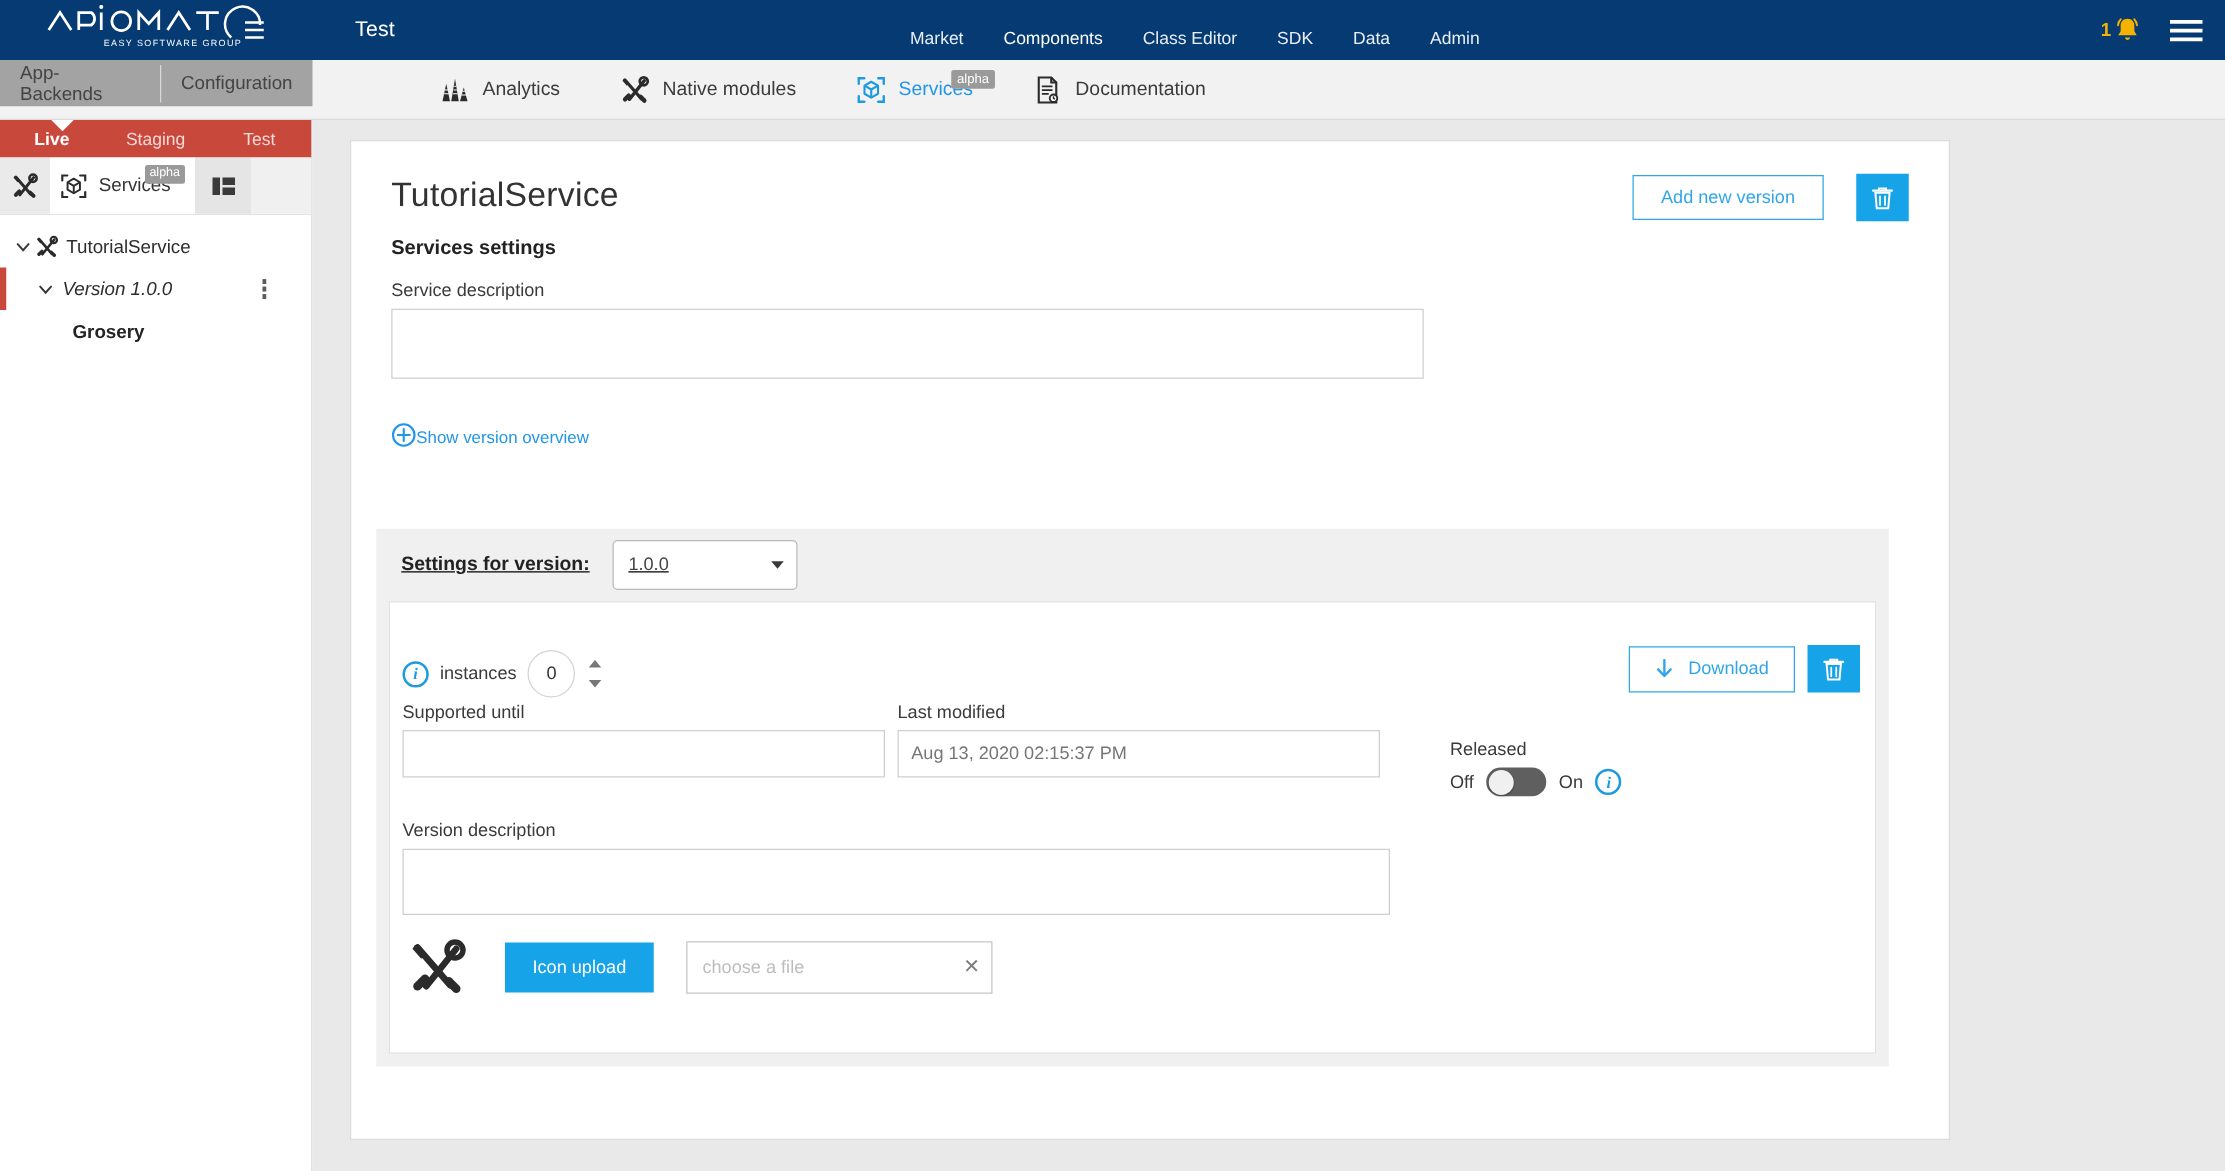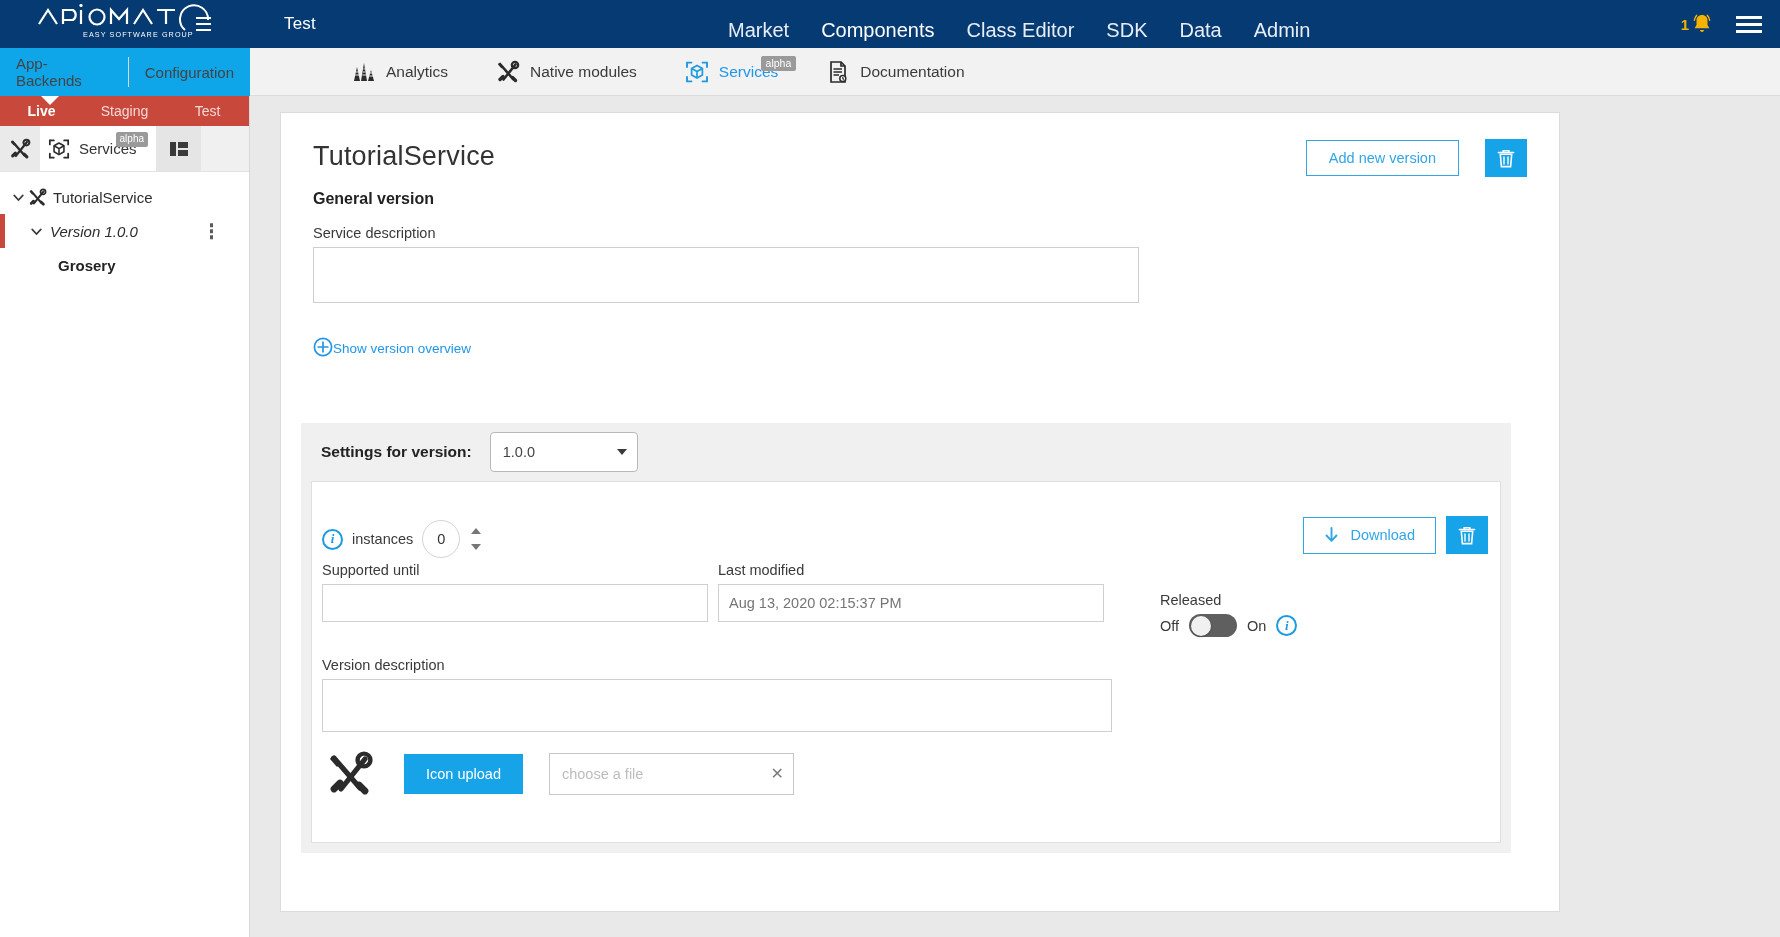--- a/index.html
+++ b/index.html
@@ -26,21 +26,21 @@
   .logo-svg { display:block; }
   .env-label {
     color: #ffffff; font-size: 17px; margin-left: 34px;
     letter-spacing: .2px;
   }
   .mainnav {
     position: absolute; left: 712px; top: 0;
     height: 48px; display: flex; align-items: stretch;
   }
   .mainnav a {
-    color: #e9eef5; font-size: 20px; text-decoration: none;
+    color: #e9eef5; font-size: 14px; text-decoration: none;
     padding: 0 16px; display: flex; align-items: center;
     height: 60px; position: relative; white-space: nowrap;
   }
   .mainnav a.active { color: #ffffff; }
   .mainnav a.active::after {
     content:""; position: absolute; left: 8px; right: 8px; bottom: 0;
     height: 4px; background: #18a0e0;
   }
   .header-right {
     position: absolute; right: 18px; top: 0; height: 48px;
@@ -56,22 +56,22 @@
 
   
   .subbar {
     position: absolute; top: 48px; left: 0;
     width: 1780px; height: 48px;
     background: #f2f2f2;
     border-bottom: 1px solid #dcdcdc;
   }
   .subbar-left {
     position: absolute; left: 0; top: 0;
-    width: 250px; height: 48px;
-    background: #0ea5e9;
+    width: 250px; height: 37px;
+    background: #a3a3a3;
     display: flex; align-items: center;
   }
   .subbar-left .sl-item {
     font-size: 15px; color: #444; padding: 0 16px;
     height: 48px; display:flex; align-items:center; cursor: pointer;
   }
   .sl-sep { width:1px; height: 30px; background: #d8d8d8; }
 
   .comp-tabs {
     position: absolute; left: 328px; top: 0;
@@ -209,21 +209,21 @@
   }
   .show-overview .txt { color: #2196e8; font-size: 13.5px; line-height: 1.1; }
 
   
   .ver-panel {
     position: absolute; left: 20px; top: 310px;
     width: 1210px; height: 430px;
     background: #f0f0f0;
   }
   .ver-head {
-    height: 58px; display: flex; align-items: center; padding-left: 20px; gap: 18px;
+    height: 58px; display: flex; align-items: center; padding-left: 20px; gap: 18px; text-decoration: underline;
   }
   .ver-head .lbl { font-size: 15.5px; font-weight: 700; color: #222; }
   .ver-select {
     position: relative; width: 148px; height: 40px;
     border: 1px solid #b9b9b9; border-radius: 4px; background: #fff;
     display: flex; align-items: center; padding: 0 12px;
     font-size: 14.5px; color: #444; cursor: pointer;
   }
   .ver-select .arrow {
     position: absolute; right: 10px; top: 50%; transform: translateY(-50%);
@@ -544,21 +544,21 @@
         <button class="btn-trash">
           <svg width="20" height="21" viewBox="0 0 20 21">
             <path d="M2.5 4.5 H17.5" stroke="#fff" stroke-width="1.7" stroke-linecap="round"></path>
             <path d="M7.2 4.5 V2.8 H12.8 V4.5" fill="none" stroke="#fff" stroke-width="1.6"></path>
             <path d="M4.3 6.2 H15.7 L14.6 18.6 H5.4 Z" fill="none" stroke="#fff" stroke-width="1.6"></path>
             <path d="M8 9 V16 M12 9 V16" stroke="#fff" stroke-width="1.4" stroke-linecap="round"></path>
           </svg>
         </button>
       </div>
 
-      <div class="gen-settings">General version</div>
+      <div class="gen-settings">Services settings</div>
 
       <div class="fld-label">Service description</div>
       <textarea class="box svc-desc" value="" style=""></textarea>
 
       <div class="show-overview">
         <svg width="20" height="20" viewBox="0 0 20 20">
           <circle cx="10" cy="10" r="8.6" fill="none" stroke="#2196e8" stroke-width="1.7"></circle>
           <path d="M10 5.2 V14.8 M5.2 10 H14.8" stroke="#2196e8" stroke-width="1.7" stroke-linecap="round"></path>
         </svg>
         <span class="txt">Show version overview</span>

